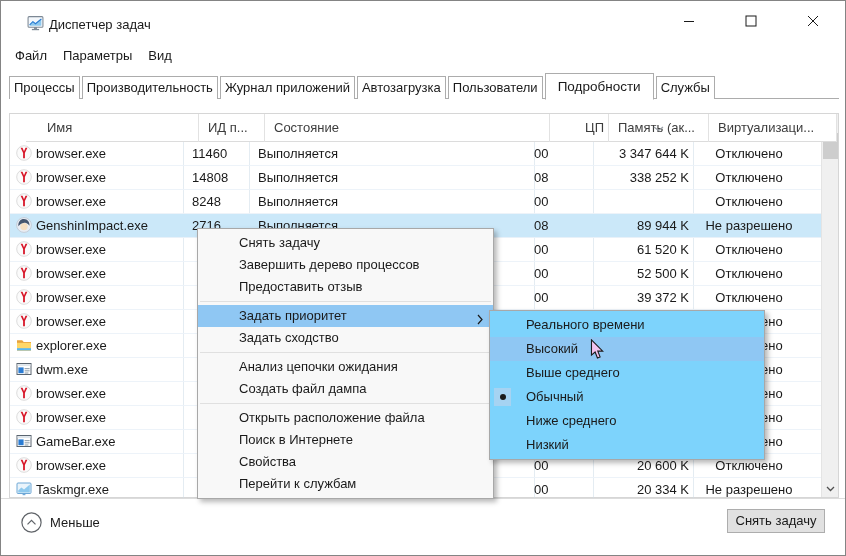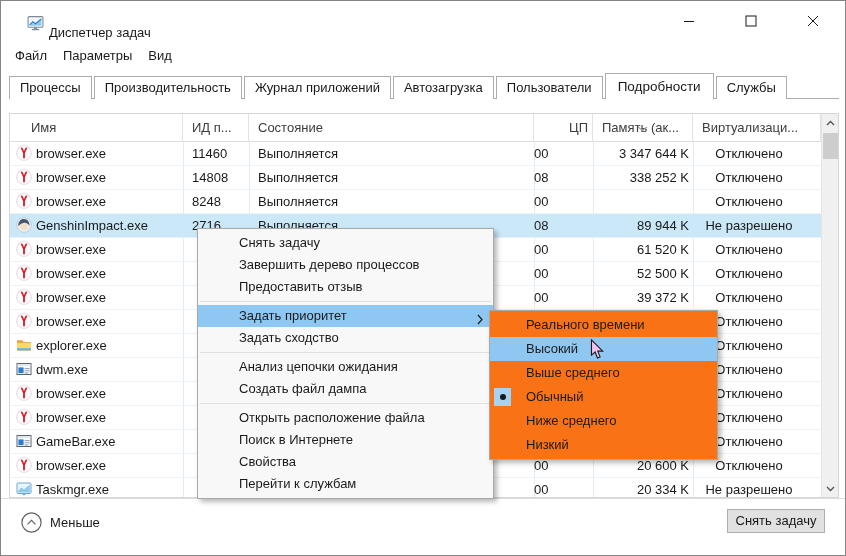--- a/index.html
+++ b/index.html
@@ -6,36 +6,36 @@
   *{box-sizing:border-box;}
   .stage{
     position:relative;width:846px;height:556px;background:#fff;
     border:1px solid #848484;overflow:hidden;
     font-family:"Liberation Sans",sans-serif;color:#1a1a1a;
     box-shadow:0 2px 6px rgba(0,0,0,.35);
   }
   
   .titlebar{position:absolute;left:0;top:0;width:100%;height:42px;background:#fff;}
   .app-icon{position:absolute;left:26px;top:14px;width:17px;height:17px;}
-  .title-text{position:absolute;left:48px;top:16px;font-size:13px;margin-top:8px;}
+  .title-text{position:absolute;left:48px;top:16px;font-size:13px;}
   .win-controls{position:absolute;right:1px;top:0;height:40px;display:flex;}
   .win-btn{width:62px;height:40px;display:flex;align-items:center;justify-content:center;cursor:default;}
   
   .menubar{position:absolute;left:6px;top:44px;height:24px;display:flex;}
   .menubar .menu-item{padding:3px 8px;font-size:13px;}
   
   .tabstrip{position:absolute;left:8px;top:72px;width:830px;height:26px;border-bottom:1px solid #acacac;}
   .tab{position:relative;display:inline-block;margin-top:3px;height:23px;line-height:22px;
-       padding:0 10px;font-size:13px;border:1px solid #acacac;border-bottom:none;
+       padding:0 4px;font-size:13px;border:1px solid #acacac;border-bottom:none;
        background:#fff;margin-right:2px;vertical-align:bottom;}
   .tab.active{margin-top:0;height:27px;line-height:26px;z-index:2;margin-bottom:-1px;
        border-bottom:1px solid #fff;font-size:13.5px;padding:0 12px;}
   
   .tablewrap{position:absolute;left:8px;top:112px;width:830px;height:385px;border:1px solid #d6d6d6;background:#fff;}
-  .thead{position:absolute;left:0;top:0;width:811px;height:28px;border-bottom:1px solid #dcdcdc;background:#fff;z-index:2;}
+  .thead{position:absolute;left:16px;top:0;width:811px;height:28px;border-bottom:1px solid #dcdcdc;background:#fff;z-index:2;}
   .hcell{position:absolute;top:0;height:28px;line-height:28px;font-size:13px;color:#3c3c3c;
          border-right:1px solid #e2e2e2;white-space:nowrap;overflow:hidden;}
   .sort-ind{position:absolute;top:0px;left:50%;margin-left:-6px;}
   .tbody{position:absolute;left:0;top:28px;width:811px;height:357px;overflow:hidden;}
   .gridline{position:absolute;top:0;bottom:0;width:1px;background:rgba(205,220,232,.55);}
   .row{position:relative;width:811px;height:24px;border-bottom:1px solid rgba(235,242,248,.9);}
   .row.selected{background:var(--selection,#cbe8f9);}
   .cell{position:absolute;top:0;height:23px;line-height:23px;font-size:13px;white-space:nowrap;overflow:hidden;}
   .c-icon{left:6px;top:3px;width:16px;height:16px;}
   .c-icon svg{display:block;}
@@ -57,21 +57,21 @@
   
   .ctxmenu{position:absolute;left:196px;top:227px;width:297px;background:#f8f8f8;
      border:1px solid #a8a8a8;box-shadow:3px 3px 5px rgba(0,0,0,.28);z-index:10;padding:3px 0;}
   .mi{position:relative;height:22px;line-height:22px;padding-left:41px;font-size:13px;white-space:nowrap;}
   .mi.hl{background:var(--menu-highlight,#8fc7f3);}
   .mi.disabled{color:#9aa5b1;}
   .mi .sub-arrow{position:absolute;right:10px;top:5px;}
   .msep{height:7px;position:relative;}
   .msep::after{content:"";position:absolute;left:2px;right:2px;top:3px;height:1px;background:#e0e0e0;}
   
-  .submenu{position:absolute;left:488px;top:309px;width:229px;background:#f97316;
+  .submenu{position:absolute;left:488px;top:309px;width:276px;background:#7dd3fc;
      border:1px solid #a8a8a8;box-shadow:3px 3px 5px rgba(0,0,0,.28);z-index:11;padding:2px 0;}
   .smi{position:relative;height:24px;line-height:24px;padding-left:36px;font-size:13px;white-space:nowrap;}
   .smi.hl{background:var(--menu-highlight,#8fc7f3);}
   .radio-box{position:absolute;left:4px;top:3px;width:17px;height:18px;background:#a6d3f2;
      display:flex;align-items:center;justify-content:center;}
   .radio-dot{width:6px;height:6px;border-radius:50%;background:#1a1a1a;}
   
   .cursor{position:absolute;left:589px;top:338px;z-index:20;}
 </style>
 </head>

